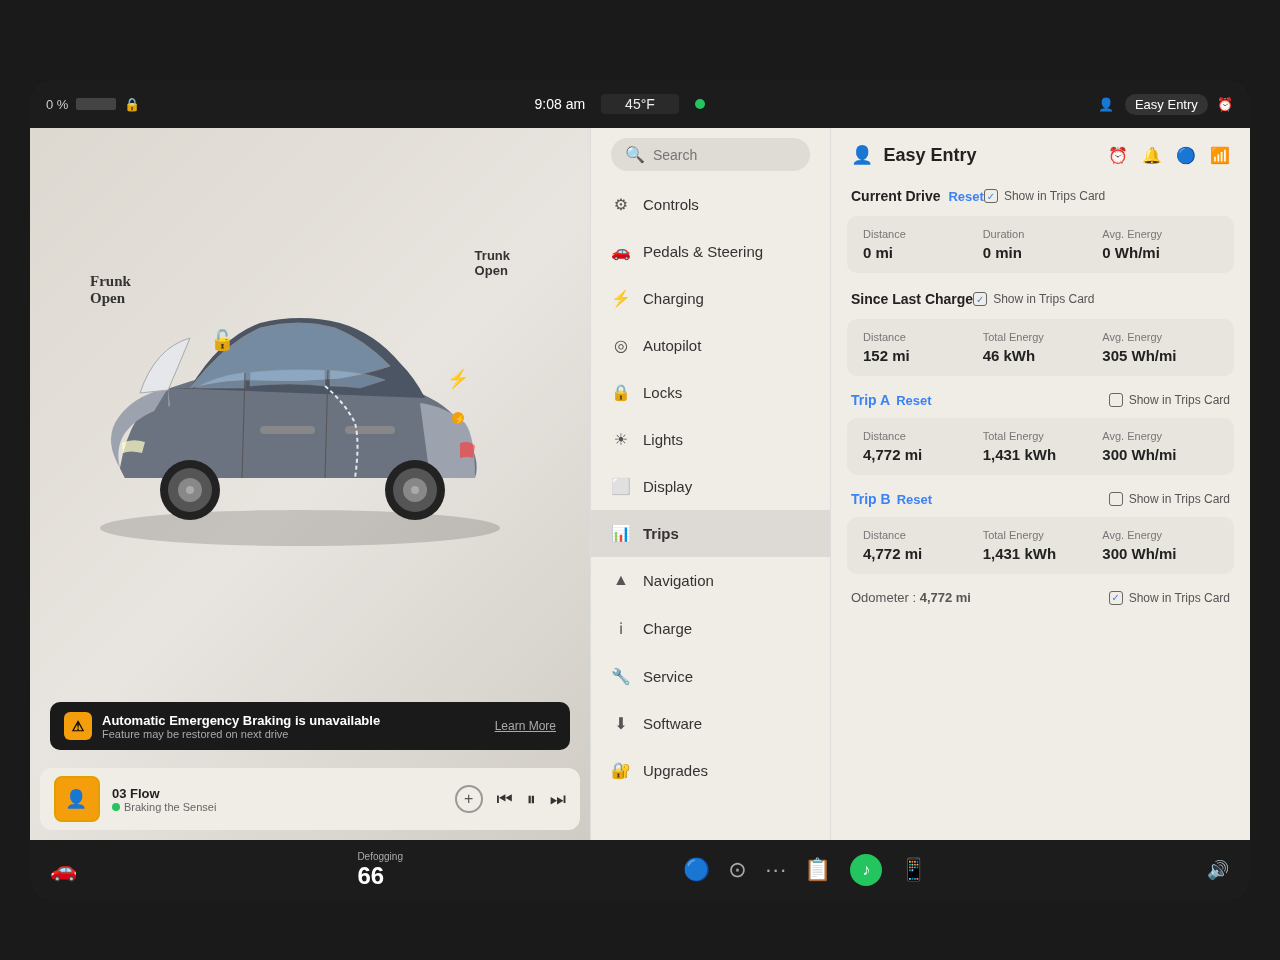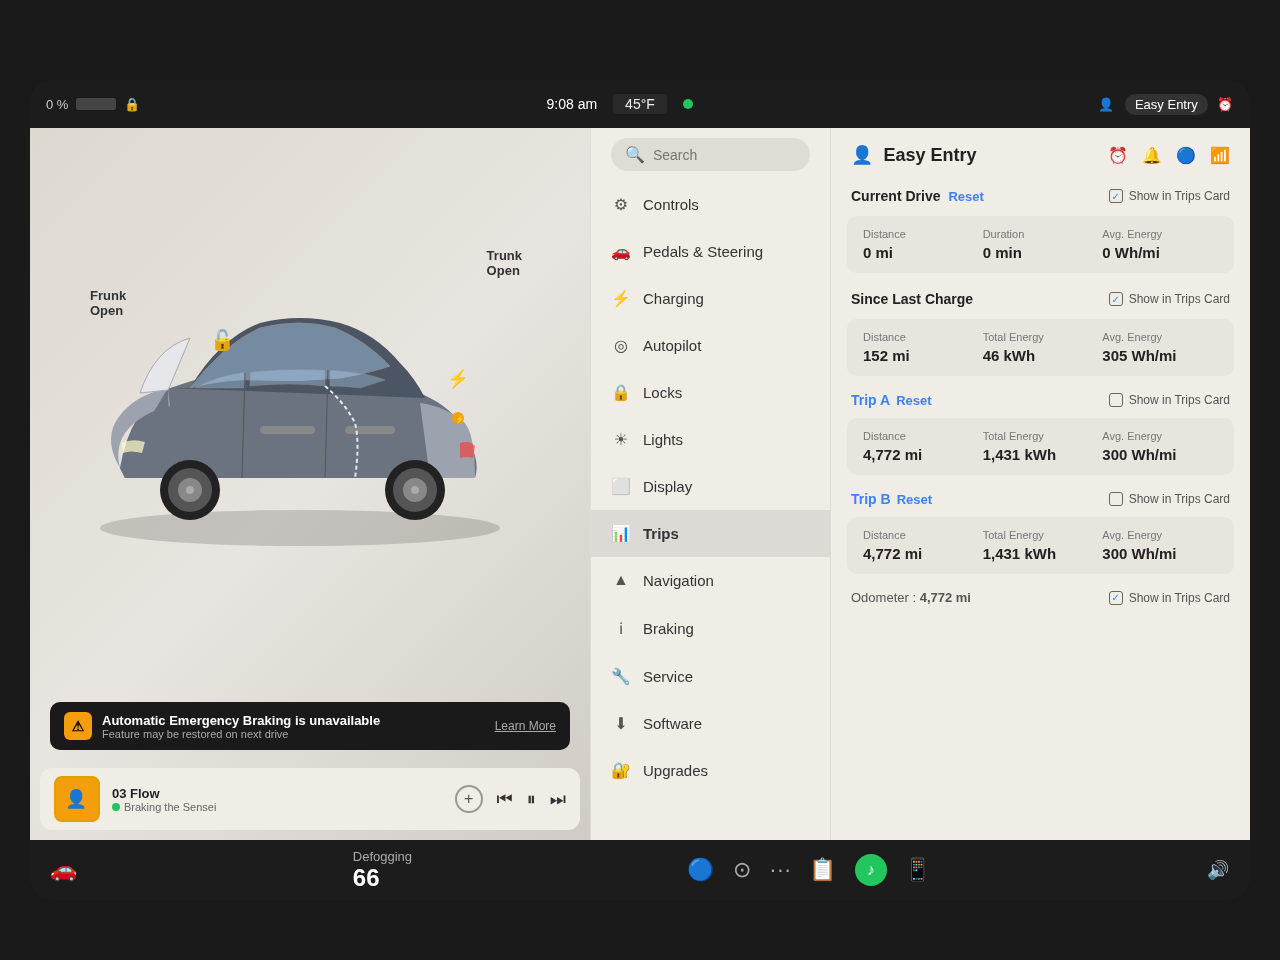--- a/index.html
+++ b/index.html
@@ -54,21 +54,21 @@
     }
     .status-center {
       display: flex;
       align-items: center;
       gap: 16px;
       color: #fff;
       font-size: 14px;
     }
     .temp-badge {
       background: #2a2a2a;
-      padding: 2px 12px;
+      padding: 2px 24px;
       border-radius: 4px;
       color: #eee;
     }
     .green-dot {
       width: 10px; height: 10px;
       background: #22c55e;
       border-radius: 50%;
       display: inline-block;
     }
     .status-right {
@@ -108,30 +108,31 @@
       flex-shrink: 0;
     }
     .car-image-area {
       width: 100%;
       height: 100%;
       position: relative;
       background: linear-gradient(135deg, #ddd8d0 0%, #e8e4df 50%, #d0ccc5 100%);
     }
     .frunk-label {
       position: absolute;
-      top: 160px;
+      top: 145px;
       left: 60px;
-      font-size: 13px;
+      font-size: 15px;
       font-weight: 600;
       color: #333;
+      font-family: Liberation Serif, serif;
     }
     .trunk-label {
       position: absolute;
       top: 120px;
-      right: 68px;
+      right: 80px;
       font-size: 13px;
       font-weight: 600;
       color: #333;
     }
     .lock-icon-pos {
       position: absolute;
       top: 200px;
       left: 180px;
       font-size: 20px;
       color: #555;
@@ -270,21 +271,20 @@
       display: flex;
       align-items: center;
       justify-content: space-between;
     }
     .trips-title { font-size: 18px; font-weight: 600; color: #222; display: flex; align-items: center; gap: 10px; }
     .header-icons { display: flex; gap: 14px; color: #666; font-size: 16px; }
 
     .section-header {
       display: flex;
       align-items: center;
-      justify-content: space-between;
       padding: 12px 20px 6px;
     }
     .section-title { font-size: 14px; font-weight: 600; color: #222; display: flex; align-items: center; gap: 8px; }
     .reset-btn { color: #3b82f6; font-size: 13px; cursor: pointer; }
     .show-trips-wrap { display: flex; align-items: center; gap: 6px; font-size: 12px; color: #555; }
     .checkbox {
       width: 14px; height: 14px;
       border: 1.5px solid #666;
       border-radius: 3px;
       display: flex; align-items: center; justify-content: center;
@@ -332,21 +332,21 @@
       right: 0;
       height: 60px;
       background: #1c1c1c;
       display: flex;
       align-items: center;
       justify-content: space-between;
       padding: 0 20px;
     }
     .taskbar-left { display: flex; align-items: center; gap: 20px; color: #aaa; font-size: 22px; }
     .taskbar-center-left { display: flex; align-items: center; gap: 8px; }
-    .defogging-label { font-size: 13px; color: #aaa; text-align: right; }
+    .defogging-label { font-size: 10px; color: #aaa; text-align: right; }
     .defogging-temp { font-size: 24px; color: #fff; font-weight: 700; }
     .taskbar-icons { display: flex; align-items: center; gap: 18px; color: #aaa; font-size: 22px; }
     .taskbar-right-icons { display: flex; align-items: center; gap: 14px; color: #aaa; font-size: 20px; }
     .green-circle-icon {
       width: 32px; height: 32px;
       background: #22c55e;
       border-radius: 50%;
       display: flex; align-items: center; justify-content: center;
       font-size: 16px; color: #fff;
     }
@@ -517,21 +517,21 @@
       <div class="menu-item active">
         <span class="menu-icon">📊</span>
         <span>Trips</span>
       </div>
       <div class="menu-item">
         <span class="menu-icon">▲</span>
         <span>Navigation</span>
       </div>
       <div class="menu-item">
         <span class="menu-icon">ℹ</span>
-        <span>Braking</span>
+        <span>Charge</span>
       </div>
       <div class="menu-item">
         <span class="menu-icon">🔧</span>
         <span>Service</span>
       </div>
       <div class="menu-item">
         <span class="menu-icon">⬇</span>
         <span>Software</span>
       </div>
       <div class="menu-item">

